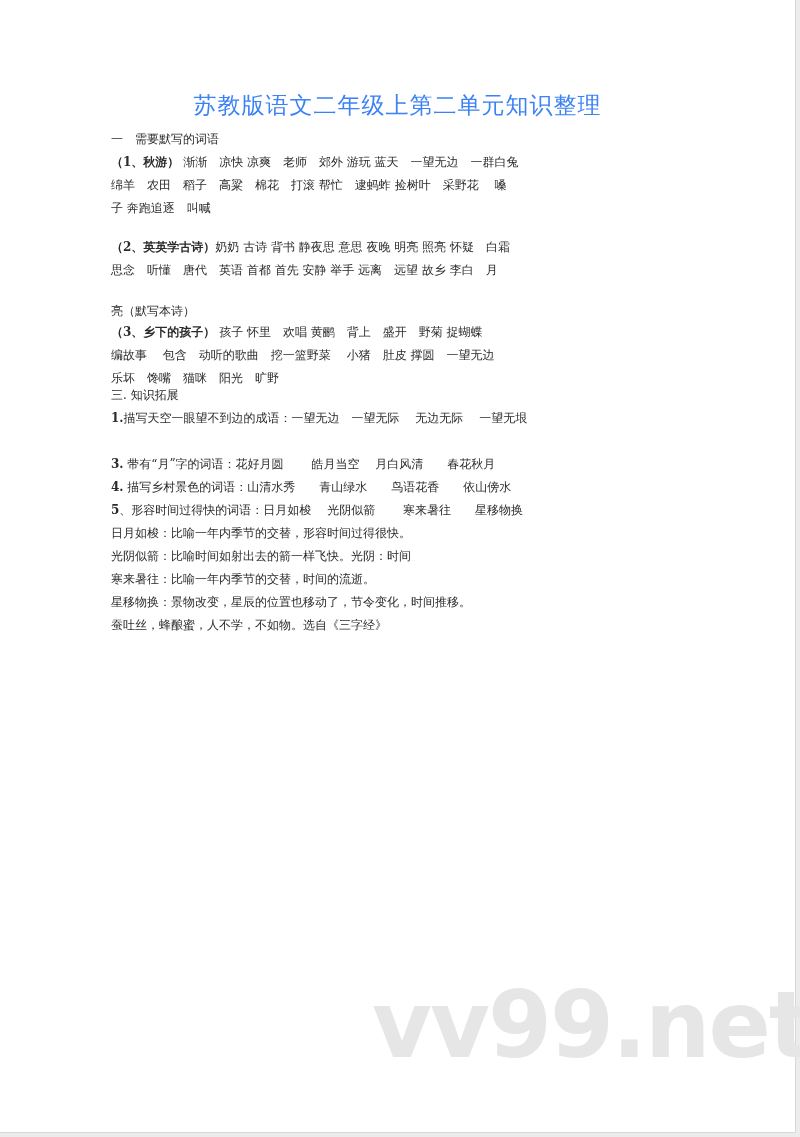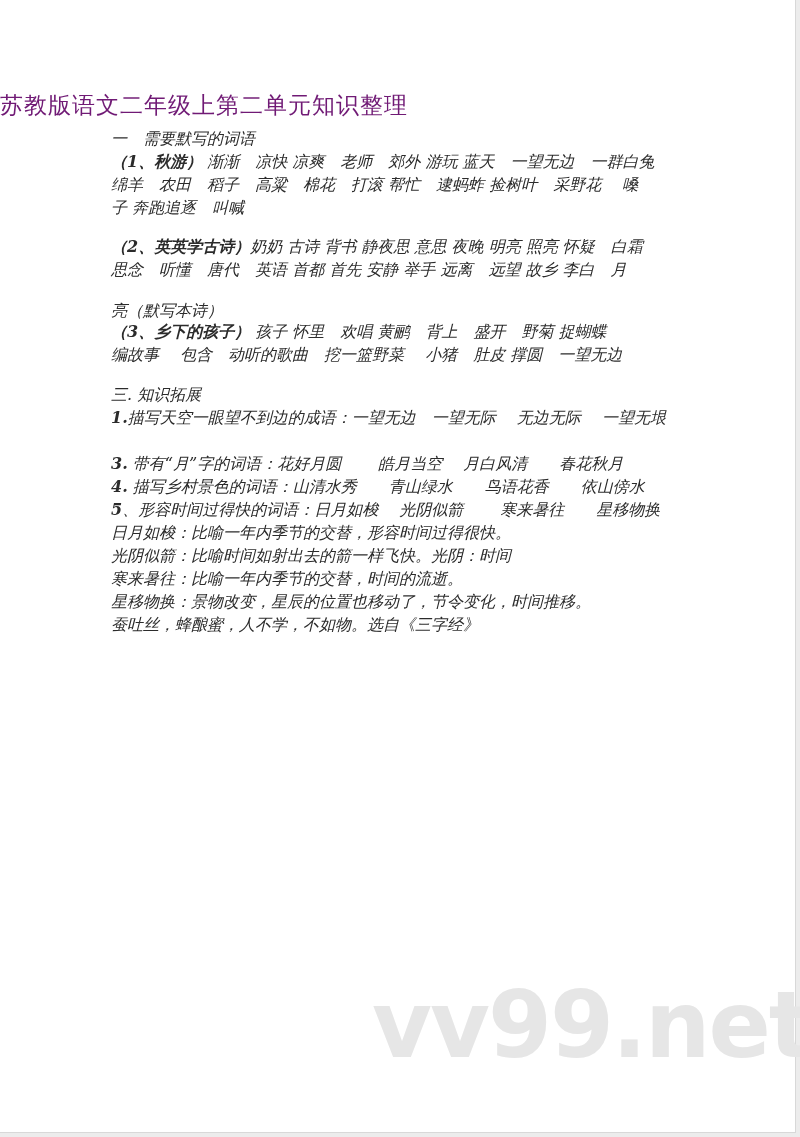--- a/index.html
+++ b/index.html
@@ -5,26 +5,26 @@
   html, body { margin: 0; padding: 0; }
   body {
     width: 800px; height: 1137px; background: #ececec; position: relative; overflow: hidden;
     font-family: "DejaVu Serif", "Liberation Serif", serif; color: #2a2a2a;
   }
   .page {
     position: absolute; left: 0; top: 0; width: 795px; height: 1132px;
     background: #ffffff; border-right: 1px solid #d8d8d8; border-bottom: 1px solid #d8d8d8;
   }
   .title {
-    position: absolute; top: 90px; left: 0; width: 795px; 
-    font-size: 23px; letter-spacing: 1px; color: #701a75;
+    position: absolute; top: 90px; left: 0; width: 795px; text-align: center;
+    font-size: 23px; letter-spacing: 1px; color: #3b82f6;
   }
   .line {
-    position: absolute; left: 111px; width: 580px; font-size: 16px;
-    white-space: pre; line-height: 22px; color: #2b2b2b; font-style: italic;
+    position: absolute; left: 111px; width: 580px; font-size: 12px;
+    white-space: pre; line-height: 22px; color: #2b2b2b;
   }
   .line b { font-weight: bold; }
   .watermark {
     position: absolute; left: 372px; top: 972px; font-family: "DejaVu Sans", "Liberation Sans", sans-serif;
     font-weight: bold; font-size: 92px; color: #e6e6e6; letter-spacing: -2px; z-index: 0;
   }
   .content { position: absolute; inset: 0; z-index: 1; }
 </style>
 </head>
 <body>
@@ -40,20 +40,21 @@
     <div class="line" style="top:151px"><b>（1、秋游）</b><span> 渐渐　凉快 凉爽　老师　郊外 游玩 蓝天　一望无边　一群白兔</span></div>
     <div class="line" style="top:174px">绵羊　农田　稻子　高粱　棉花　打滚 帮忙　逮蚂蚱 捡树叶　采野花　 嗓</div>
     <div class="line" style="top:197px">子 奔跑追逐　叫喊</div>
 
     <div class="line" style="top:236px"><b>（2、英英学古诗）</b><span>奶奶 古诗 背书 静夜思 意思 夜晚 明亮 照亮 怀疑　白霜</span></div>
     <div class="line" style="top:259px">思念　听懂　唐代　英语 首都 首先 安静 举手 远离　远望 故乡 李白　月</div>
     <div class="line" style="top:300px">亮（默写本诗）</div>
 
     <div class="line" style="top:321px"><b>（3、乡下的孩子）</b><span> 孩子 怀里　欢唱 黄鹂　背上　盛开　野菊 捉蝴蝶</span></div>
     <div class="line" style="top:344px">编故事　 包含　动听的歌曲　挖一篮野菜　 小猪　肚皮 撑圆　一望无边</div>
+    <div class="line" style="top:367px">乐坏　馋嘴　猫咪　阳光　旷野</div>
 
     <div class="line" style="top:384px">三. 知识拓展</div>
 
     <div class="line" style="top:407px"><b>1.</b><span>描写天空一眼望不到边的成语：一望无边　一望无际　 无边无际　 一望无垠</span></div>
     <div class="line" style="top:453px"><b>3.</b><span> 带有“月”字的词语：花好月圆　　 皓月当空　 月白风清　　春花秋月</span></div>
     <div class="line" style="top:476px"><b>4.</b><span> 描写乡村景色的词语：山清水秀　　青山绿水　　鸟语花香　　依山傍水</span></div>
     <div class="line" style="top:499px"><b>5</b><span>、形容时间过得快的词语：日月如梭　 光阴似箭　　 寒来暑往　　星移物换</span></div>
 
     <div class="line" style="top:522px">日月如梭：比喻一年内季节的交替，形容时间过得很快。</div>
     <div class="line" style="top:545px">光阴似箭：比喻时间如射出去的箭一样飞快。光阴：时间</div>

